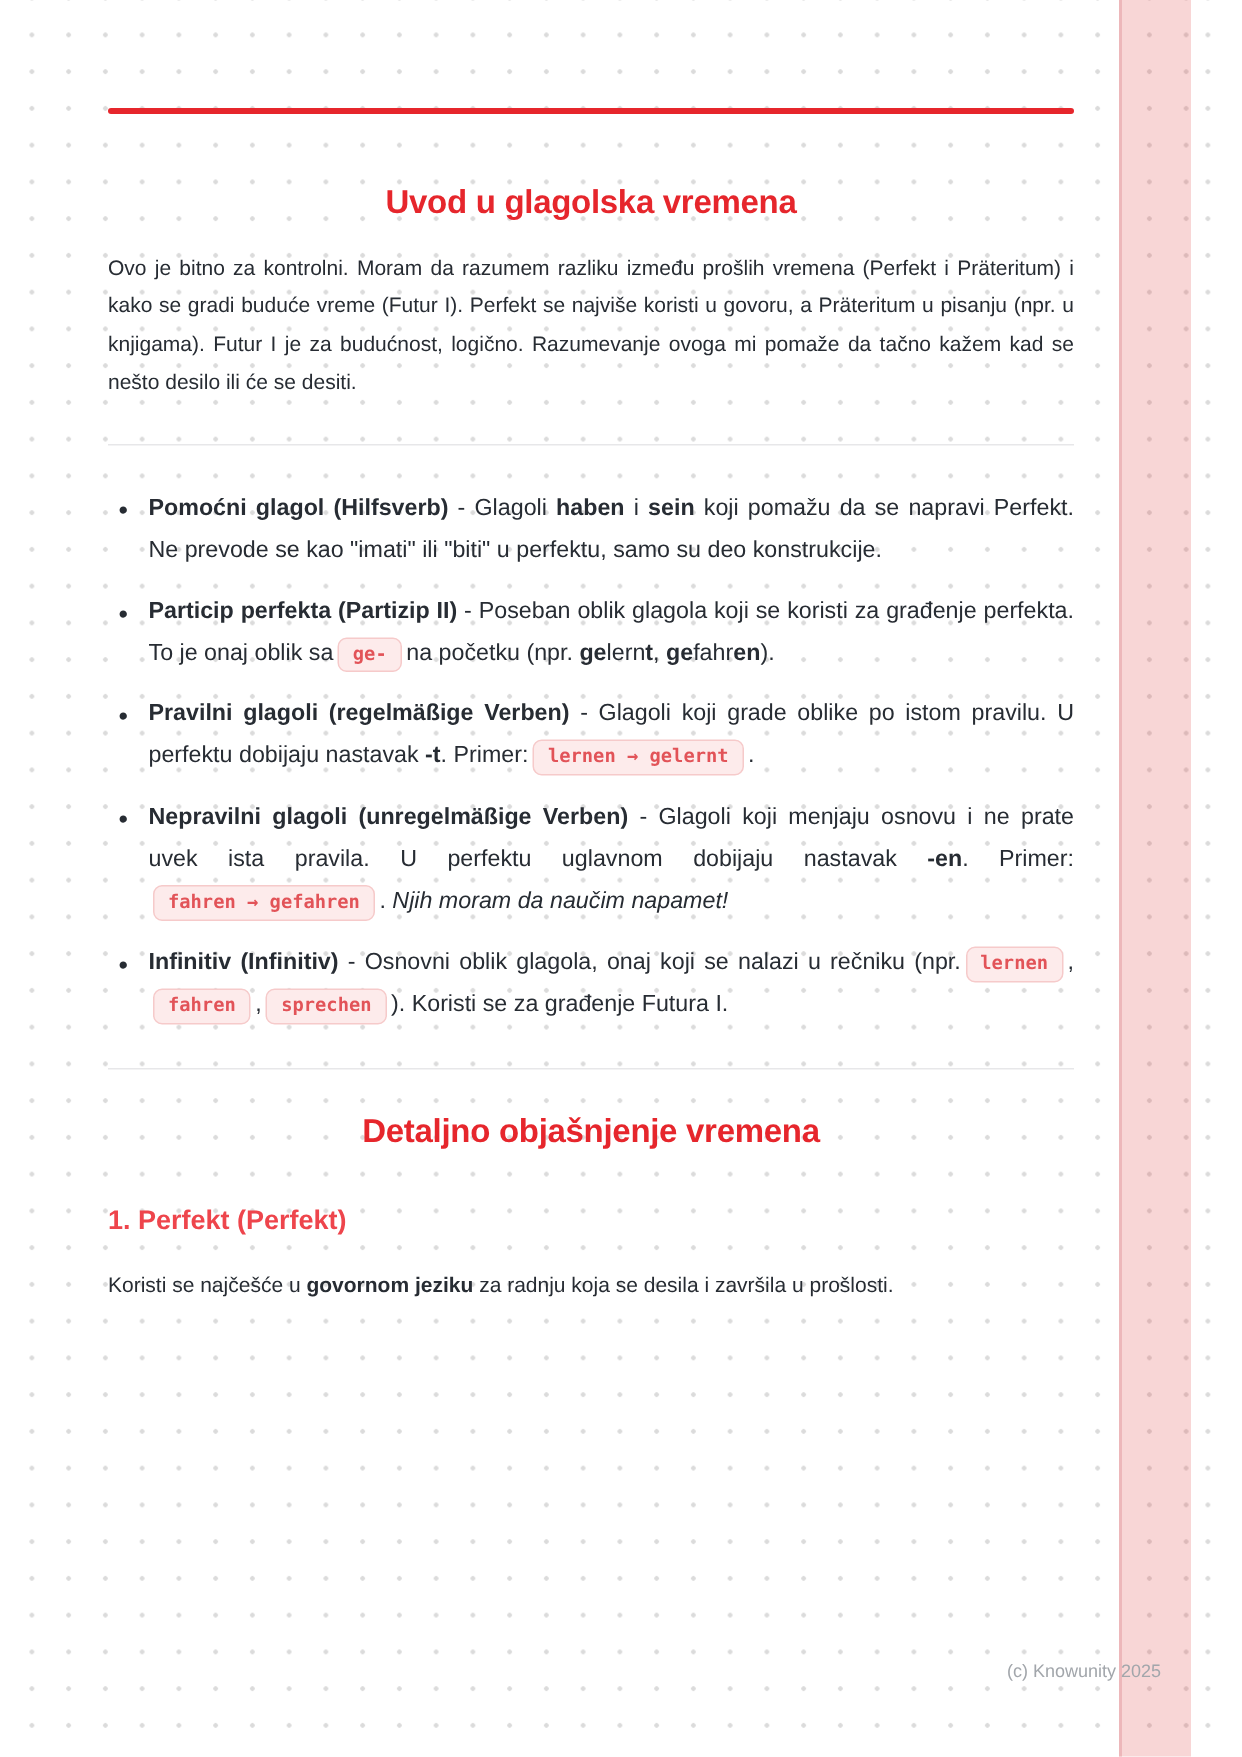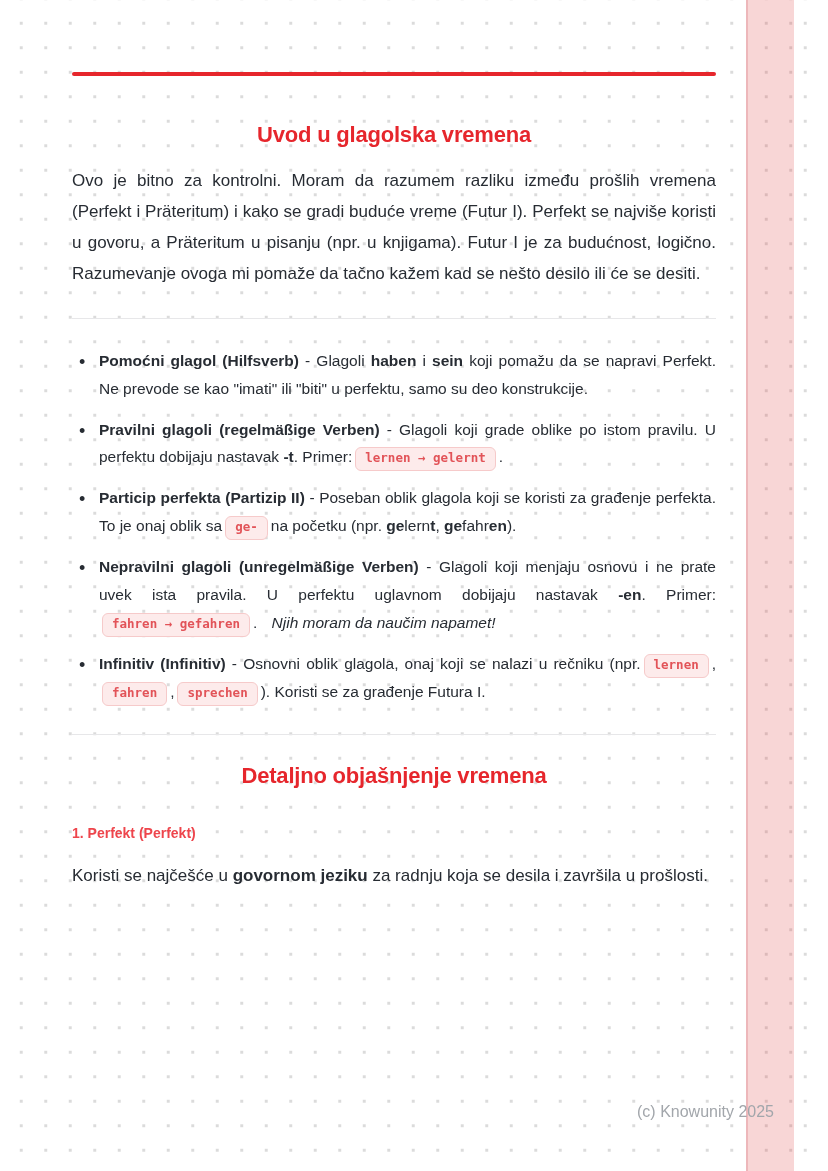--- a/index.html
+++ b/index.html
@@ -56,28 +56,28 @@
     margin: 0 0 18px 0;
     font-size: 22px;
     font-weight: 800;
     letter-spacing: -0.2px;
     color: #e6262c;
     text-align: center;
   }
 
   h3 {
     margin: 36px 0 20px 0;
-    font-size: 14px;
+    font-size: 18px;
     font-weight: 700;
     color: #ee454c;
   }
 
   .para {
     margin: 0;
-    font-size: 17px;
+    font-size: 14px;
     line-height: 1.82;
     text-align: justify;
     color: #272c33;
   }
 
   hr.divider {
     border: none;
     border-top: 1px solid #e7e7e9;
     margin: 28px 0;
   }
@@ -101,21 +101,21 @@
   li.term::before {
     content: "\2022";
     position: absolute;
     left: 1px;
     top: -1px;
     font-size: 18px;
     color: #272c33;
   }
 
   strong { font-weight: 700; }
-  em { font-style: italic; margin-left: 10px; }
+  em { font-style: italic; }
 
   .cchip {
     display: inline-block;
     font-family: "DejaVu Sans Mono", monospace;
     font-size: 12.5px;
     font-weight: 700;
     line-height: 1.35;
     color: #e25358;
     background: #fdebeb;
     border: 1px solid #f6caca;
@@ -124,21 +124,21 @@
     margin: 0 3px;
     white-space: nowrap;
     vertical-align: baseline;
   }
 
   .footer {
     position: absolute;
     right: 54px;
     bottom: 50px;
     z-index: 3;
-    font-size: 16px;
+    font-size: 12px;
     color: #a2a6ab;
     padding-left: 28px;
   }
 </style>
 </head>
 <body>
 
 <div class="stripe"></div>
 
 <main class="content">
@@ -148,22 +148,22 @@
   <section>
     <h2>Uvod u glagolska vremena</h2>
     <p class="para">Ovo je bitno za kontrolni. Moram da razumem razliku između prošlih vremena (Perfekt i Präteritum) i kako se gradi buduće vreme (Futur I). Perfekt se najviše koristi u govoru, a Präteritum u pisanju (npr. u knjigama). Futur I je za budućnost, logično. Razumevanje ovoga mi pomaže da tačno kažem kad se nešto desilo ili će se desiti.</p>
   </section>
 
   <hr class="divider">
 
   <section>
     <ul class="terms">
       <li class="term"><strong>Pomoćni glagol (Hilfsverb)</strong><span> - Glagoli </span><strong>haben</strong><span> i </span><strong>sein</strong><span> koji pomažu da se napravi Perfekt. Ne prevode se kao "imati" ili "biti" u perfektu, samo su deo konstrukcije.</span></li>
+      <li class="term"><strong>Particip perfekta (Partizip II)</strong><span> - Poseban oblik glagola koji se koristi za građenje perfekta. To je onaj oblik sa</span><code class="cchip">ge-</code><span>na početku (npr. </span><strong>ge</strong><span>lern</span><strong>t</strong><span>, </span><strong>ge</strong><span>fahr</span><strong>en</strong><span>).</span></li>
       <li class="term"><strong>Pravilni glagoli (regelmäßige Verben)</strong><span> - Glagoli koji grade oblike po istom pravilu. U perfektu dobijaju nastavak </span><strong>-t</strong><span>. Primer:</span><code class="cchip">lernen → gelernt</code><span>.</span></li>
-      <li class="term"><strong>Particip perfekta (Partizip II)</strong><span> - Poseban oblik glagola koji se koristi za građenje perfekta. To je onaj oblik sa</span><code class="cchip">ge-</code><span>na početku (npr. </span><strong>ge</strong><span>lern</span><strong>t</strong><span>, </span><strong>ge</strong><span>fahr</span><strong>en</strong><span>).</span></li>
       <li class="term"><strong>Nepravilni glagoli (unregelmäßige Verben)</strong><span> - Glagoli koji menjaju osnovu i ne prate uvek ista pravila. U perfektu uglavnom dobijaju nastavak </span><strong>-en</strong><span>. Primer:</span><code class="cchip">fahren → gefahren</code><span>. </span><em>Njih moram da naučim napamet!</em></li>
       <li class="term"><strong>Infinitiv (Infinitiv)</strong><span> - Osnovni oblik glagola, onaj koji se nalazi u rečniku (npr.</span><code class="cchip">lernen</code><span>,</span><code class="cchip">fahren</code><span>,</span><code class="cchip">sprechen</code><span>). Koristi se za građenje Futura I.</span></li>
     </ul>
   </section>
 
   <hr class="divider">
 
   <section>
     <h2>Detaljno objašnjenje vremena</h2>
     <h3>1. Perfekt (Perfekt)</h3>

